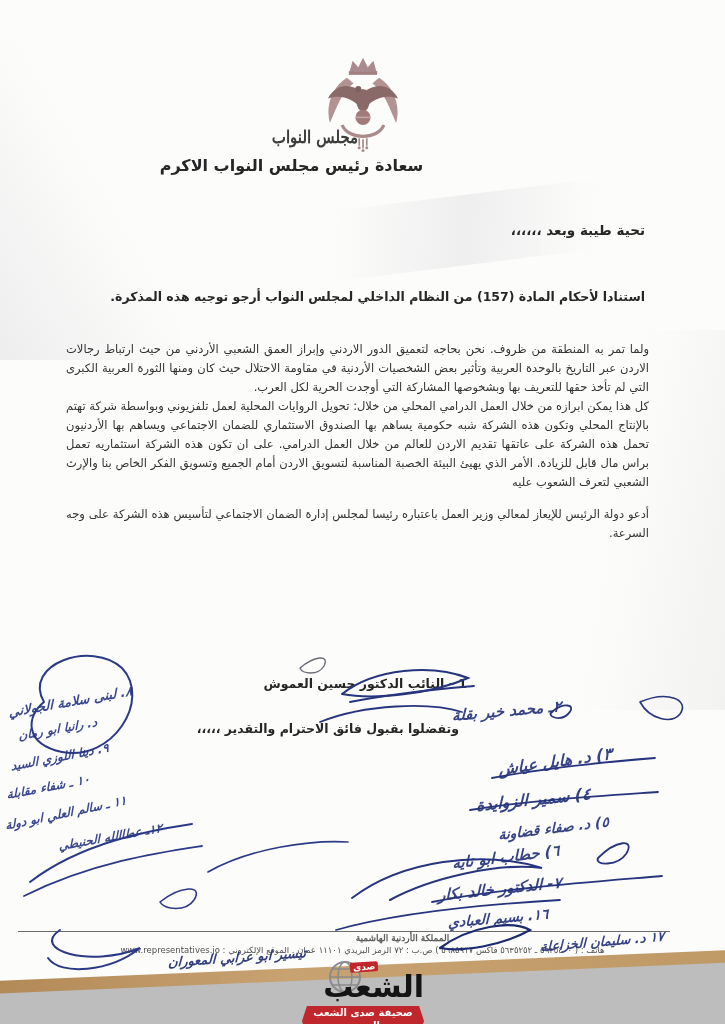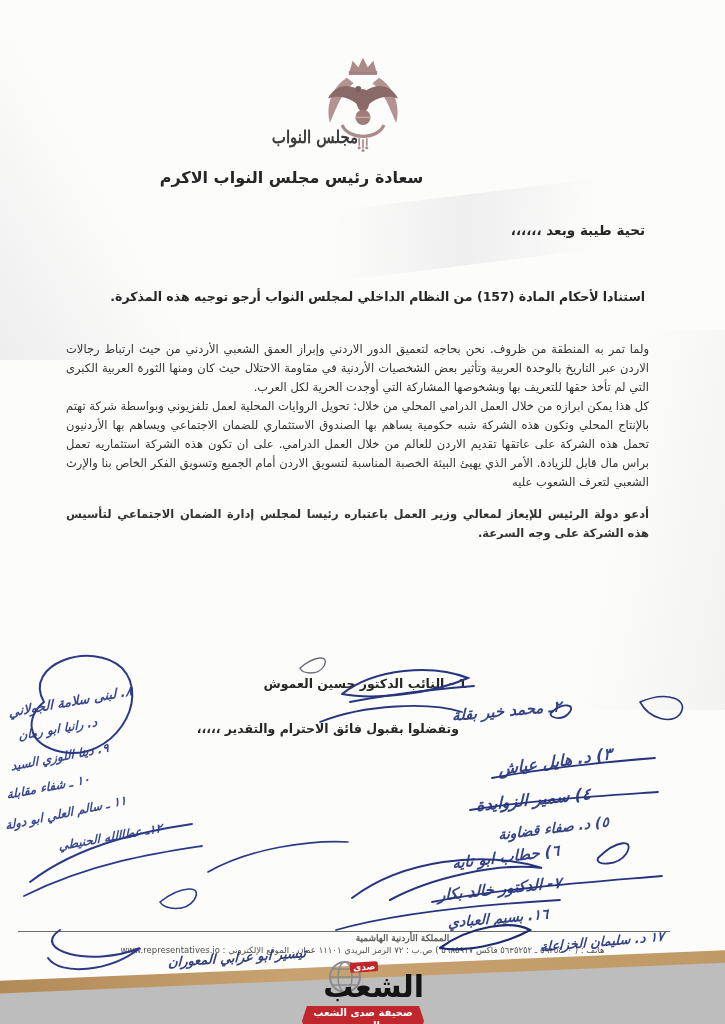--- a/index.html
+++ b/index.html
@@ -17,29 +17,29 @@
   
   .edgeband{position:absolute;left:0;bottom:0;width:725px;height:90px;pointer-events:none;}
   #edgeTan{background:linear-gradient(90deg,#b28a58,#c8a271 40%,#bf9a66);
            clip-path:polygon(0 52%,100% 18%,100% 32%,0 66%);z-index:30;}
   #edgeGrey{background:#bdbdbd;clip-path:polygon(0 64%,100% 30%,100% 100%,0 100%);z-index:29;}
   
   #emblem{position:absolute;left:315px;top:55px;width:96px;height:104px;}
   #calligraphy{position:absolute;left:0;top:128px;width:630px;text-align:center;
                font-family:"DejaVu Serif",serif;font-weight:bold;font-size:15px;color:#3d3d3d;
                transform:scaleY(1.15);letter-spacing:-1px;}
-  #heading{position:absolute;left:0;top:168px;width:583px;text-align:center;
+  #heading{position:absolute;left:0;top:156px;width:583px;text-align:center;
            font-weight:bold;font-size:16px;color:#262626;}
   
   #salutation{position:absolute;top:222px;right:80px;font-weight:bold;font-size:13.5px;color:#262626;}
   #introBold{position:absolute;top:288px;right:80px;left:72px;font-weight:bold;font-size:12.5px;color:#262626;line-height:1.5;}
   #bodyBlock{position:absolute;top:340px;right:76px;left:66px;font-size:11.5px;color:#333;
              line-height:19px;text-align:justify;text-align-last:right;}
   #bodyBlock p{margin:0;}
-  #bodyBlock p.gap{margin-top:13px;font-weight:bold;}
+  #bodyBlock p.gap{margin-top:13px;}
   .typedline{position:absolute;font-weight:bold;font-size:12.5px;color:#262626;white-space:nowrap;}
   #typedFirst{top:676px;right:258px;}
   #closingLine{top:721px;right:266px;}
   
   #sigLayer{position:absolute;left:0;top:0;width:725px;height:1024px;pointer-events:none;z-index:20;}
   .hw{position:absolute;white-space:nowrap;font-style:italic;font-weight:bold;
       font-family:"DejaVu Sans",sans-serif;opacity:.92;}
   .ink1{color:#26357d;} .ink2{color:#2a3a86;} .ink3{color:#223072;}
   #scribbles{position:absolute;left:0;top:0;z-index:19;}
   

